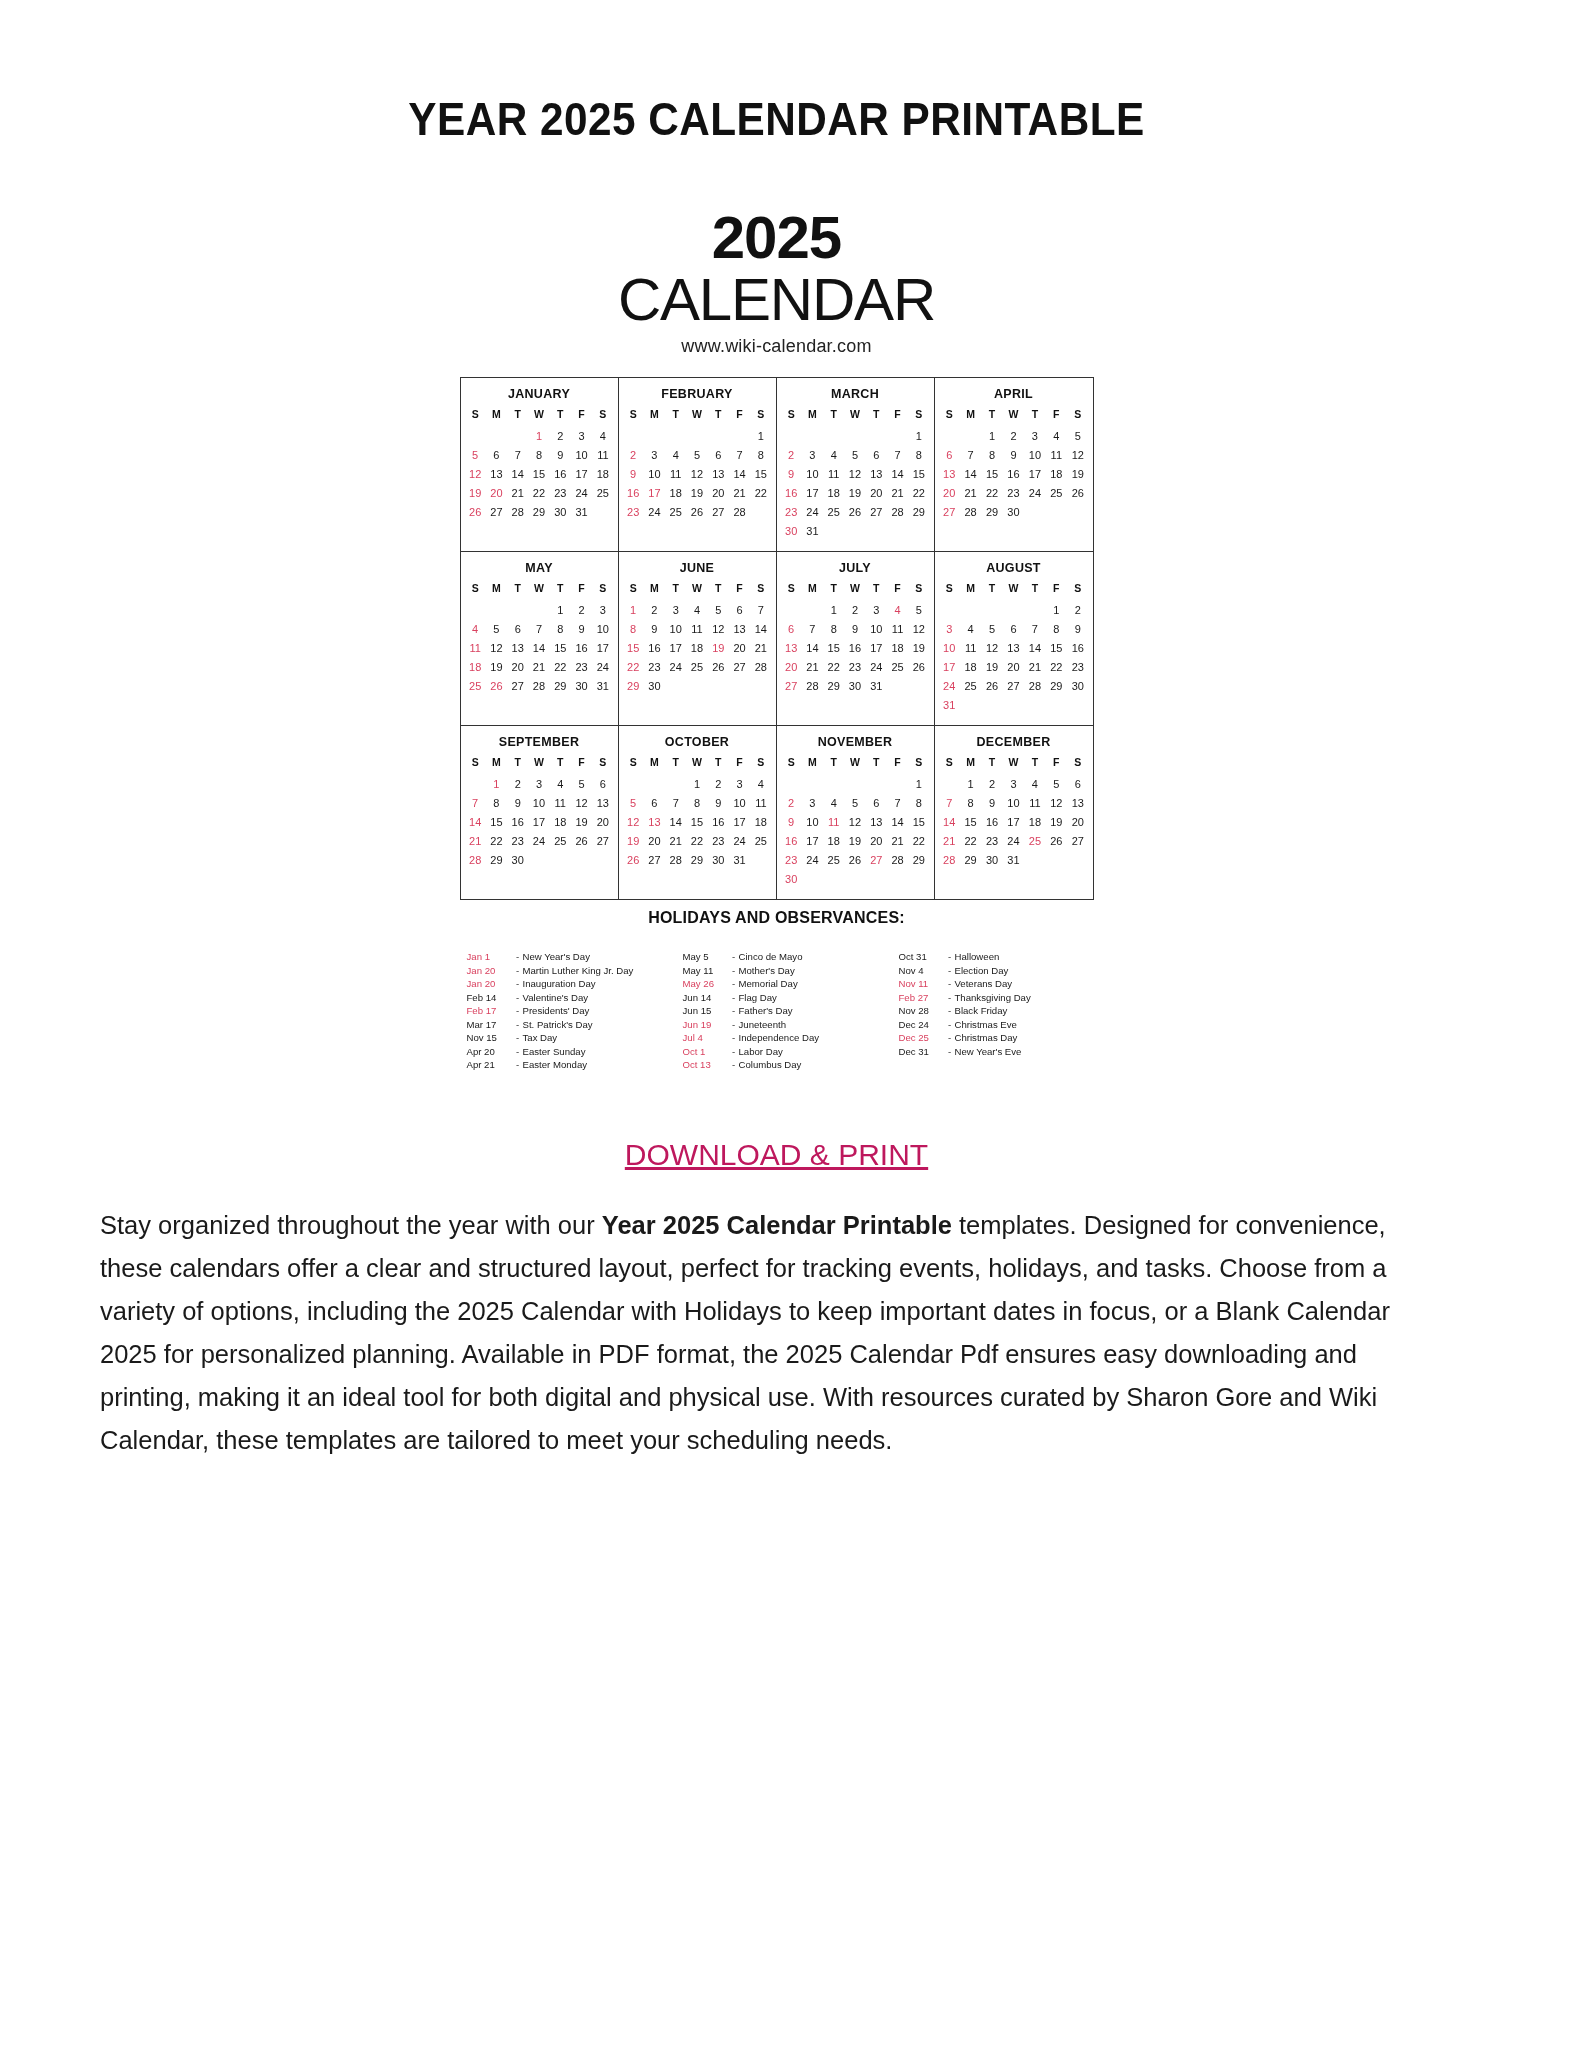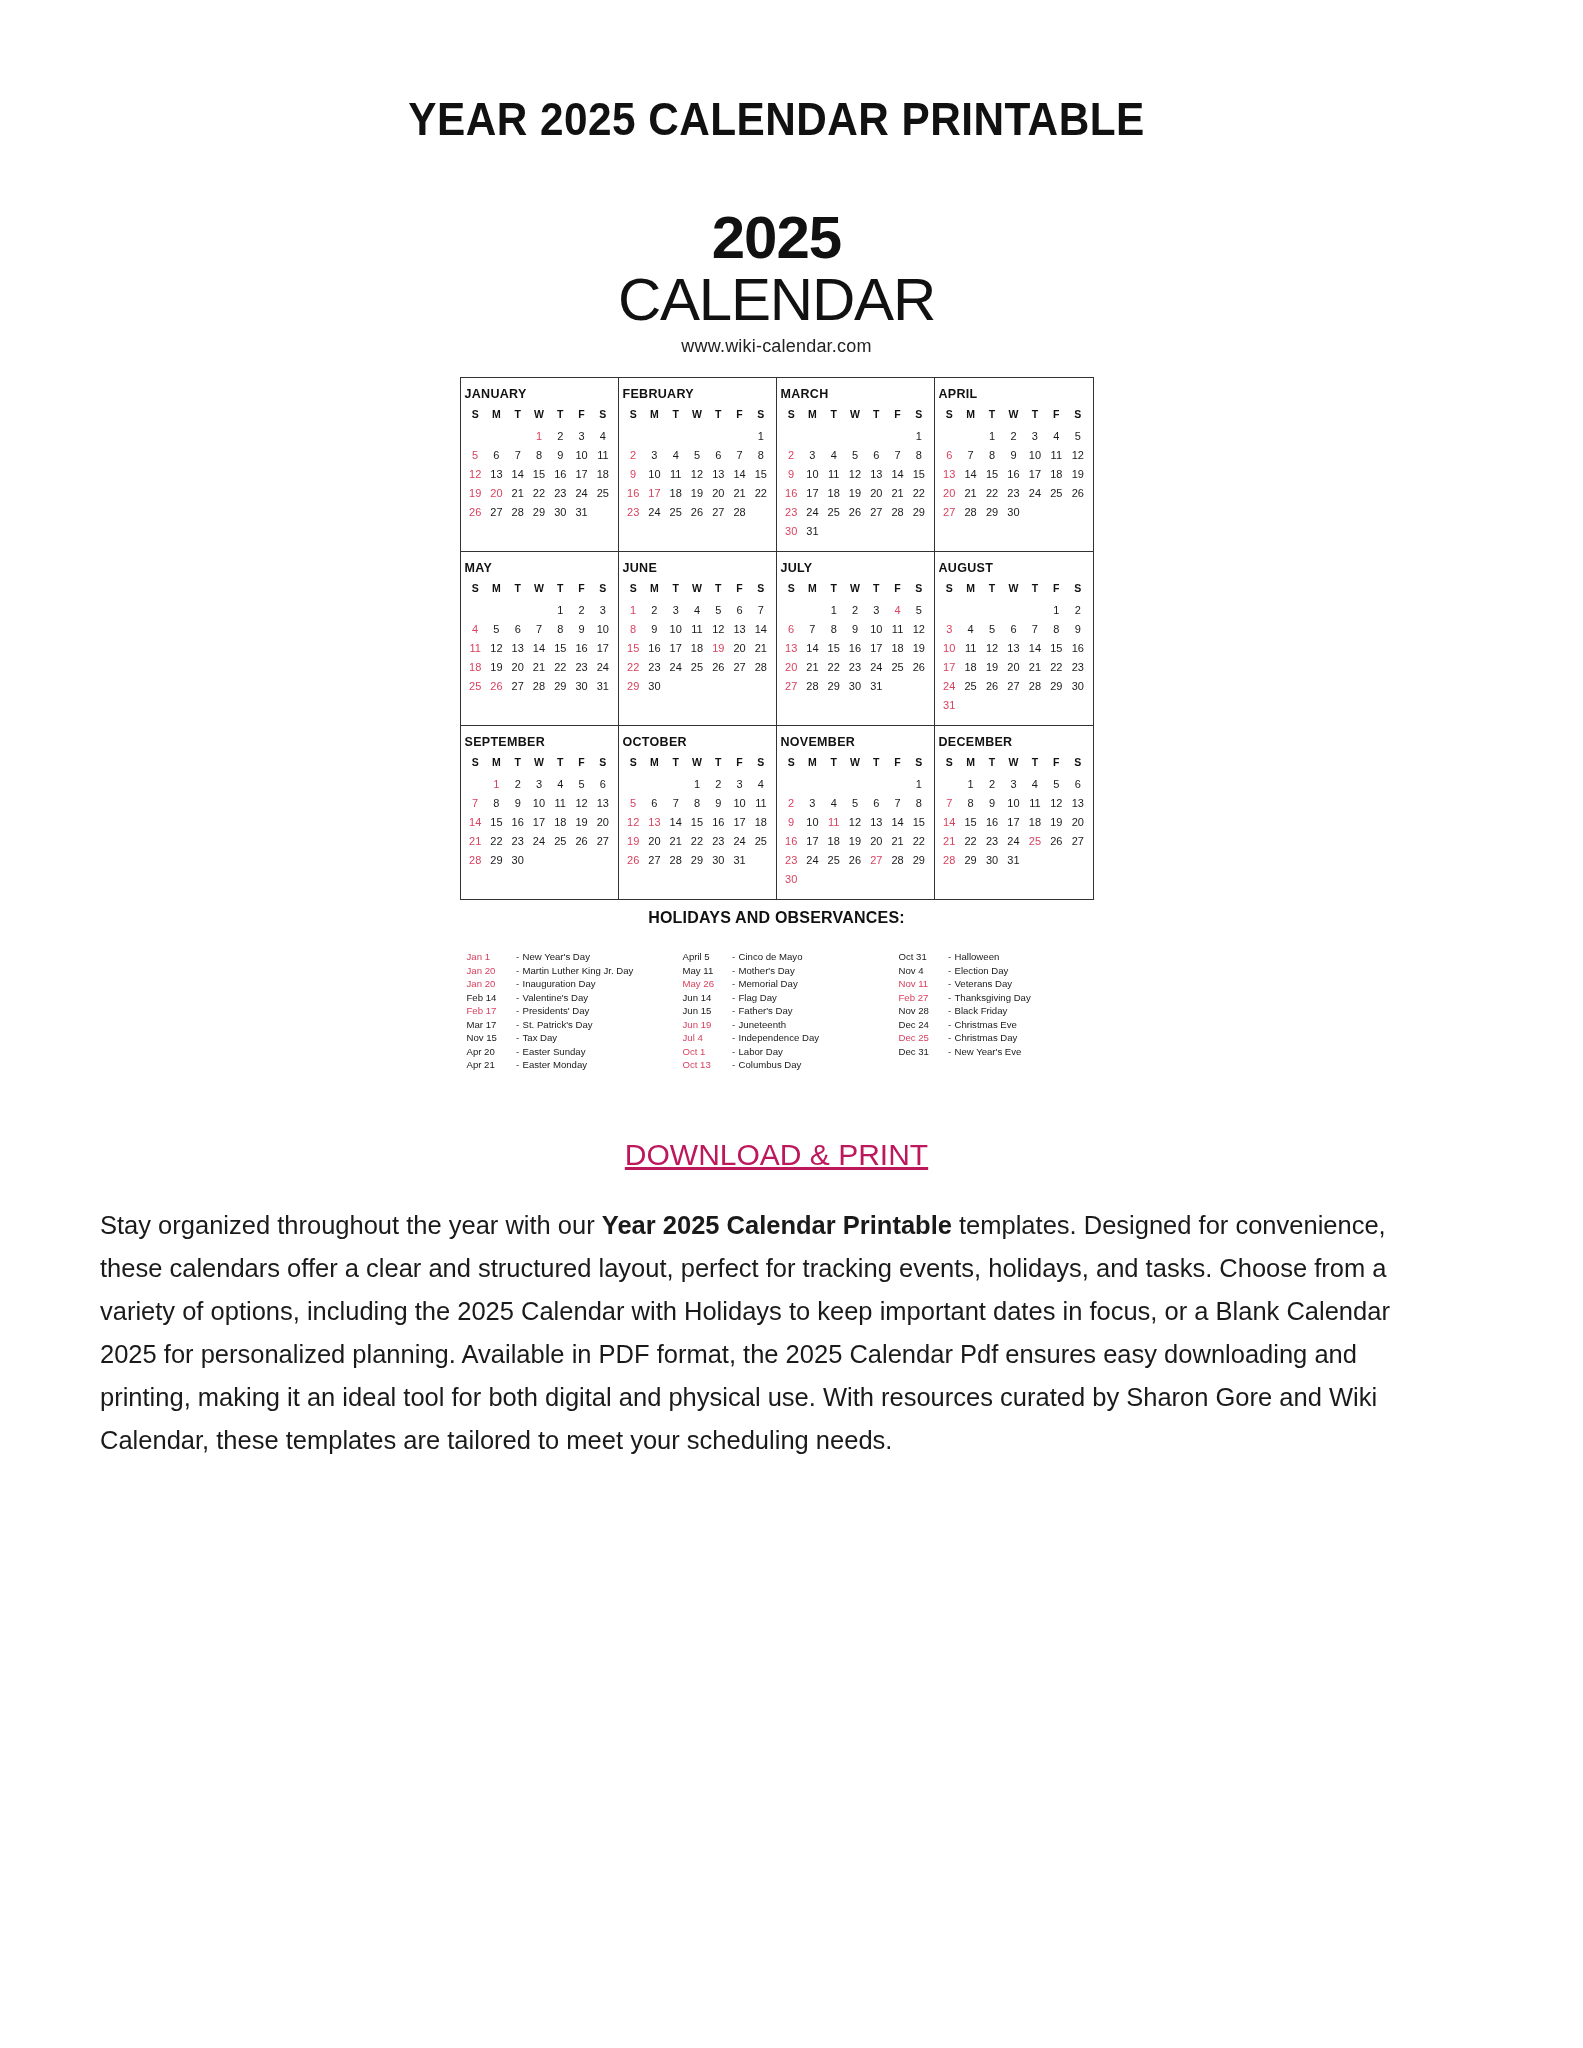--- a/index.html
+++ b/index.html
@@ -86,20 +86,21 @@
   .month {
     border-right: 1.6px solid #333;
     border-bottom: 1.6px solid #333;
     padding: 9px 4px 11px 4px;
     box-sizing: border-box;
   }
   .month:nth-child(4n) { border-right: none; }
   .month:nth-child(n+9) { border-bottom: none; }
 
   .month-name {
+    text-align: center;
     font-size: 12.5px;
     font-weight: bold;
     letter-spacing: 0.3px;
     color: #111;
     margin-bottom: 7px;
   }
   table.mt {
     width: 100%;
     border-collapse: collapse;
     table-layout: fixed;
@@ -1026,21 +1027,21 @@
               <span class="hol-name">Easter Sunday</span>
             </div>
             <div class="hol-row">
               <span class="hol-date">Apr 21</span>
               <span class="hol-dash">-</span>
               <span class="hol-name">Easter Monday</span>
             </div>
           </div>
           <div>
             <div class="hol-row">
-              <span class="hol-date">April 5</span>
+              <span class="hol-date">May 5</span>
               <span class="hol-dash">-</span>
               <span class="hol-name">Cinco de Mayo</span>
             </div>
             <div class="hol-row">
               <span class="hol-date">May 11</span>
               <span class="hol-dash">-</span>
               <span class="hol-name">Mother's Day</span>
             </div>
             <div class="hol-row">
               <span class="hol-date red">May 26</span>

